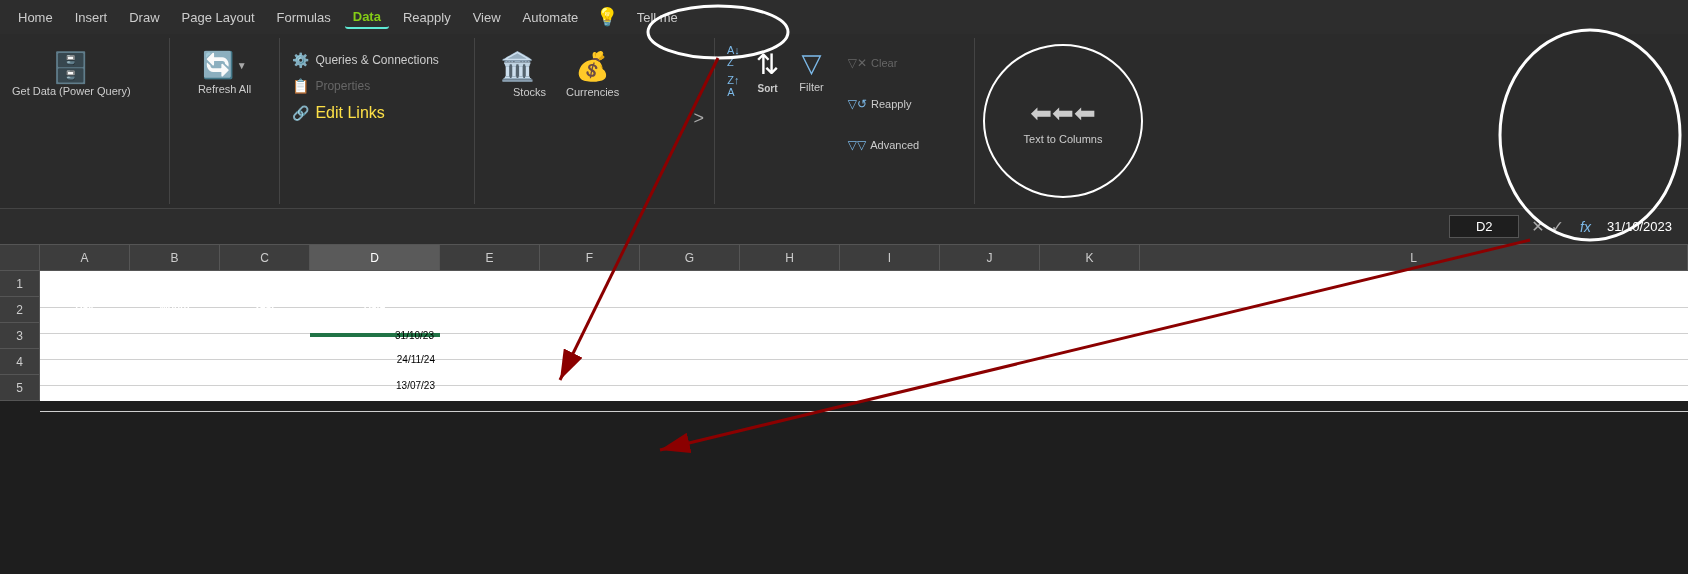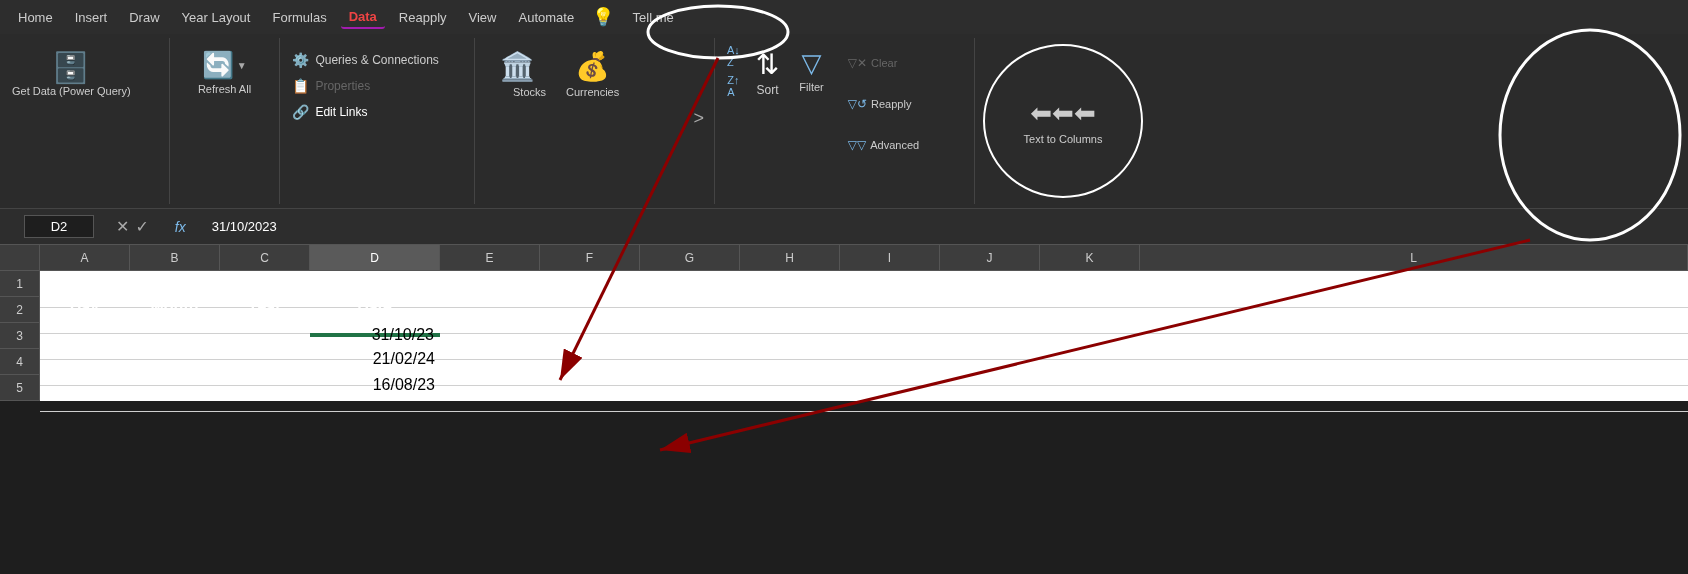--- a/index.html
+++ b/index.html
@@ -23,23 +23,23 @@
       gap: 6px;
     }
     .menu-item {
       font-size: 13px;
       color: #cccccc;
       padding: 3px 8px;
       cursor: pointer;
       border-radius: 3px;
     }
     .menu-item.active {
-      color: #ef4444;
+      color: #84cc16;
       font-weight: 600;
-      border-bottom: 2px solid #a21caf;
+      border-bottom: 2px solid #5eead4;
     }
 
     
     .ribbon {
       background: #2b2b2b;
       height: 175px;
       display: flex;
       align-items: stretch;
       border-bottom: 1px solid #444;
       padding: 4px 0;
@@ -103,22 +103,23 @@
     }
     .small-btn.disabled { color: #666; }
 
     
     .formula-bar {
       background: #2d2d2d;
       height: 36px;
       display: flex;
       align-items: center;
       border-bottom: 1px solid #555;
-      padding: 0 24px;
-      gap: 22px;
+      padding: 0 16px;
+      gap: 12px;
+      justify-content: flex-end;
     }
     .cell-ref {
       background: #1e1e1e;
       border: 1px solid #555;
       color: #fff;
       font-size: 13px;
       width: 70px;
       padding: 3px 6px;
       text-align: center;
     }
@@ -190,21 +191,21 @@
       display: flex;
       align-items: center;
       justify-content: center;
       border-right: 1px solid #555;
       border-bottom: 1px solid #555;
     }
     .cell {
       border-right: 1px solid #d0d0d0;
       border-bottom: 1px solid #d0d0d0;
       background: #ffffff;
-      font-size: 16px;
+      font-size: 10px;
       display: flex;
       align-items: center;
       padding: 0 4px;
       margin-top: 36px;
     }
     .cell.header-red {
       background: #c0392b;
       color: #ffffff;
       font-weight: bold;
       justify-content: center;
@@ -299,21 +300,21 @@
       gap: 2px;
     }
   </style>
 </head>
 <body>
 
 <div class="menu-bar">
   <span class="menu-item">Home</span>
   <span class="menu-item">Insert</span>
   <span class="menu-item">Draw</span>
-  <span class="menu-item">Year Layout</span>
+  <span class="menu-item">Page Layout</span>
   <span class="menu-item">Formulas</span>
   <span class="menu-item active">Data</span>
   <span class="menu-item">Reapply</span>
   <span class="menu-item">View</span>
   <span class="menu-item">Automate</span>
   <span style="color:#aaa;font-size:18px;margin:0 4px;">💡</span>
   <span class="menu-item">Tell me</span>
 </div>
 
 <div class="ribbon">
@@ -341,21 +342,21 @@
     <div class="queries-item">
       <span style="font-size:14px;color:#7cb9e8;">⚙️</span>
       <span style="font-size:12px;">Queries &amp; Connections</span>
     </div>
     <div class="queries-item disabled">
       <span style="font-size:14px;color:#666;">📋</span>
       <span style="font-size:12px;color:#666;">Properties</span>
     </div>
     <div class="queries-item disabled">
       <span style="font-size:14px;color:#666;">🔗</span>
-      <span style="font-size:12px;color:#ffffff;">Edit Links</span>
+      <span style="font-size:16px;color:#fde047;">Edit Links</span>
     </div>
     <div class="ribbon-group-label"></div>
   </div>
 
   <div class="ribbon-group" style="width:240px; flex-direction:row; align-items:flex-start; padding-top:8px; gap:8px;">
     <div class="ribbon-btn">
       <div style="font-size:28px;">🏛️</div>
       <div style="font-size:11px;color:#ccc;margin-left:24px;">Stocks</div>
     </div>
     <div class="ribbon-btn">
@@ -372,21 +373,21 @@
       <div style="display:flex;align-items:center;gap:1px;cursor:pointer;color:#7cb9e8;font-size:11px;">
         <span>A↓<br>Z</span>
       </div>
       <div style="display:flex;align-items:center;gap:1px;cursor:pointer;color:#7cb9e8;font-size:11px;margin-top:4px;">
         <span>Z↑<br>A</span>
       </div>
     </div>
 
     <div class="sort-big-btn">
       <div style="font-size:28px;">⇅</div>
-      <div style="font-size:12px;color:#ccc;">Sort</div>
+      <div style="font-size:10px;color:#ccc;font-weight:bold;">Sort</div>
     </div>
 
     <div class="filter-big-btn">
       <div style="font-size:26px;color:#7cb9e8;">▽</div>
       <div style="font-size:11px;color:#ccc;">Filter</div>
     </div>
 
     <div style="display:flex;flex-direction:column;justify-content:space-around;height:120px;padding-left:6px;gap:2px;">
       <div class="small-btn disabled">
         <span style="font-size:12px;color:#666;">▽✕</span>
@@ -462,31 +463,31 @@
       <div class="cell date-col selected-active right-align">31/10/23</div>
       <div class="cell" style="width:100px;"></div>
       <div class="cell" style="flex:1;"></div>
     </div>
 
     <div class="sheet-row">
       <div class="row-num">3</div>
       <div class="cell abc-col"></div>
       <div class="cell abc-col"></div>
       <div class="cell abc-col"></div>
-      <div class="cell date-col selected-range right-align">21/02/24</div>
+      <div class="cell date-col selected-range right-align">24/11/24</div>
       <div class="cell" style="width:100px;"></div>
       <div class="cell" style="flex:1;"></div>
     </div>
 
     <div class="sheet-row">
       <div class="row-num">4</div>
       <div class="cell abc-col"></div>
       <div class="cell abc-col"></div>
       <div class="cell abc-col"></div>
-      <div class="cell date-col selected-range right-align">16/08/23</div>
+      <div class="cell date-col selected-range right-align">13/07/23</div>
       <div class="cell" style="width:100px;"></div>
       <div class="cell" style="flex:1;"></div>
     </div>
 
     <div class="sheet-row">
       <div class="row-num">5</div>
       <div class="cell abc-col"></div>
       <div class="cell abc-col"></div>
       <div class="cell abc-col"></div>
       <div class="cell date-col"></div>

